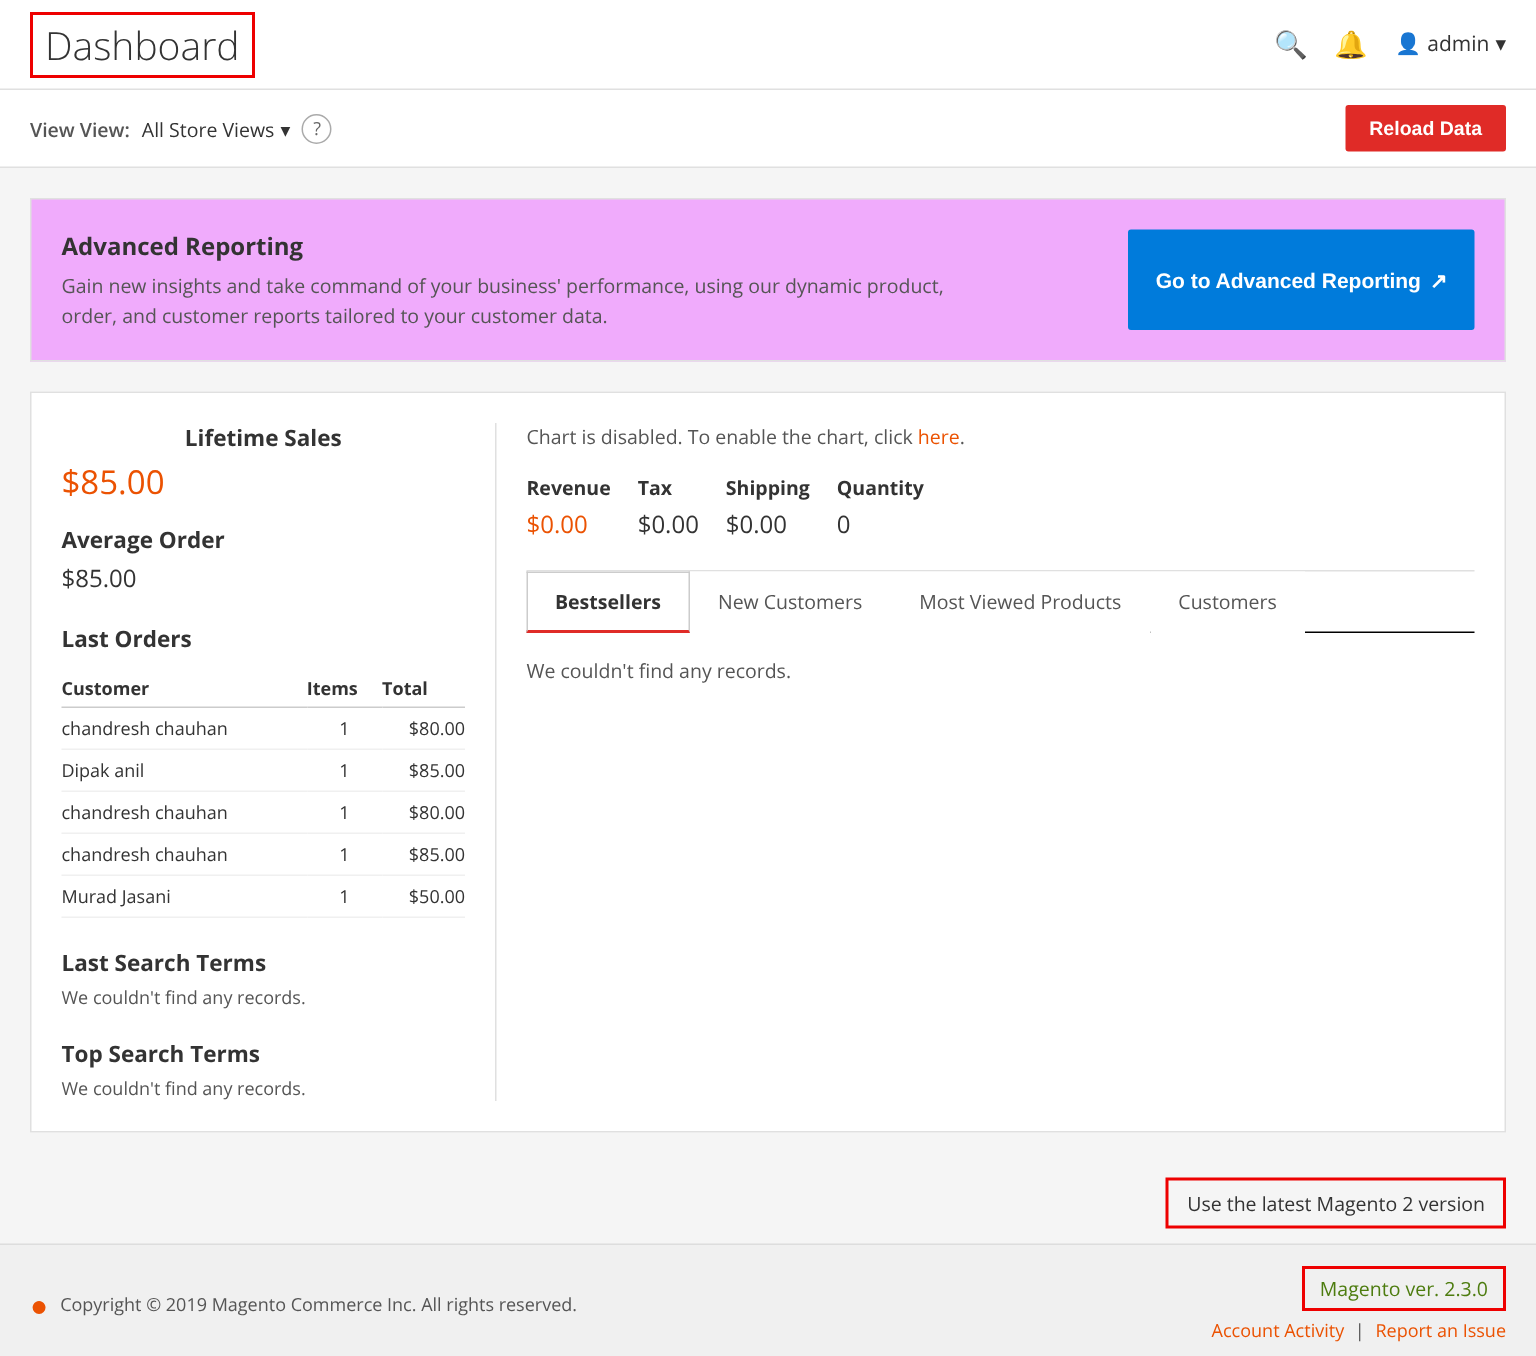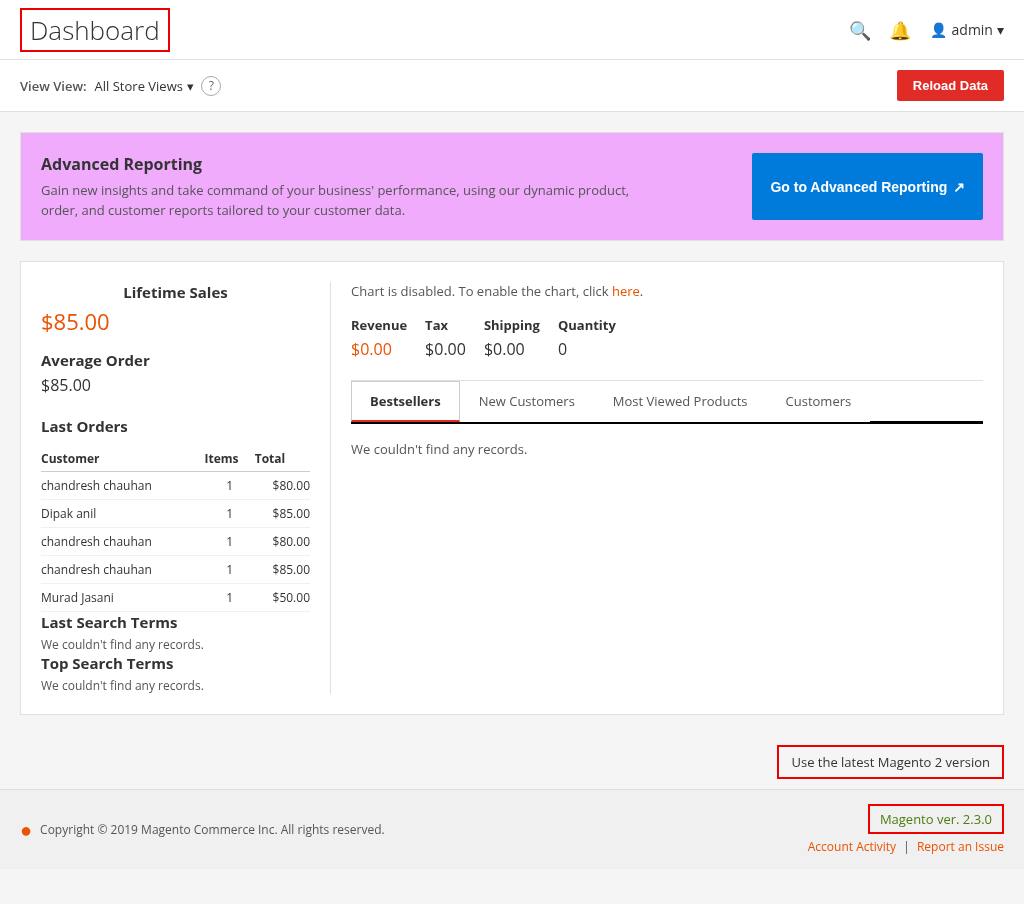--- a/index.html
+++ b/index.html
@@ -187,20 +187,21 @@
     .orders-table td {
       font-size: 12px;
       color: #333;
       padding: 5px 0;
       border-bottom: 1px solid #f0f0f0;
     }
     .orders-table td:nth-child(2) { text-align: center; }
     .orders-table td:nth-child(3) { text-align: right; }
 
     .last-search-terms, .top-search-terms {
+      margin-top: 20px;
     }
     .last-search-terms h3, .top-search-terms h3 {
       font-size: 15px;
       font-weight: 700;
       color: #333;
       margin-bottom: 4px;
     }
     .no-records { font-size: 12px; color: #555; }
 
     
@@ -226,21 +227,21 @@
     .stat-item .stat-value {
       font-size: 16px;
       color: #eb5202;
     }
     .stat-item .stat-value.black { color: #333; }
 
     
     .tabs-section { border-top: 1px solid #e0e0e0; padding-top: 0; }
     .tabs-header {
       display: flex;
-      border-bottom: 3px solid #000000;
+      border-bottom: 1px solid #000000;
     }
     .tab {
       padding: 10px 18px;
       font-size: 13px;
       cursor: pointer;
       border: 1px solid transparent;
       border-bottom: none;
       margin-bottom: -1px;
       color: #555;
       background: #fff;

